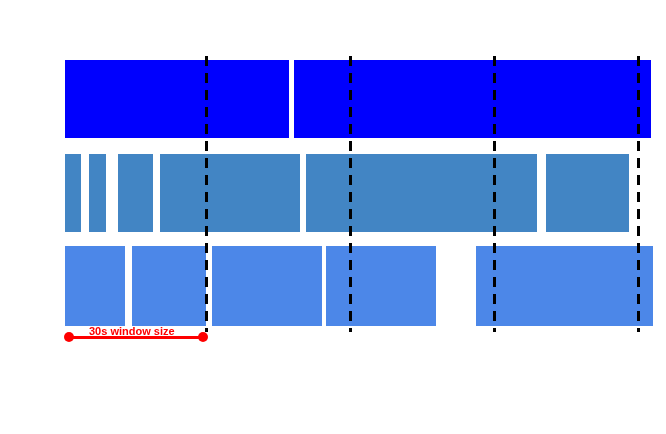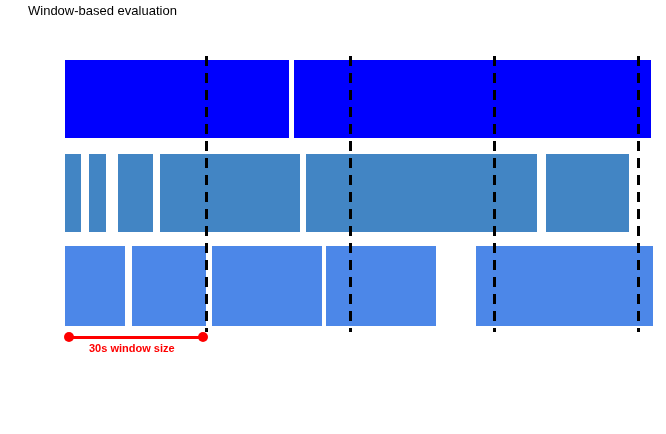--- a/index.html
+++ b/index.html
@@ -45,21 +45,20 @@
     position: absolute;
     font-size: 11px;
     font-weight: bold;
     white-space: nowrap;
   }
 </style>
 </head>
 <body>
 
 <div class="canvas">
-  <div class="title">Window-based evaluation</div>
 
   <div id="plot">
       <div class="bar" style="left: 65px; top: 60px; width: 224px; height: 78px; background: rgb(0, 0, 254);"></div>
       <div class="bar" style="left: 294px; top: 60px; width: 357px; height: 78px; background: rgb(0, 0, 254);"></div>
       <div class="bar" style="left: 65px; top: 154px; width: 16px; height: 78px; background: rgb(66, 133, 196);"></div>
       <div class="bar" style="left: 89px; top: 154px; width: 17px; height: 78px; background: rgb(66, 133, 196);"></div>
       <div class="bar" style="left: 118px; top: 154px; width: 35px; height: 78px; background: rgb(66, 133, 196);"></div>
       <div class="bar" style="left: 160px; top: 154px; width: 140px; height: 78px; background: rgb(66, 133, 196);"></div>
       <div class="bar" style="left: 306px; top: 154px; width: 231px; height: 78px; background: rgb(66, 133, 196);"></div>
       <div class="bar" style="left: 546px; top: 154px; width: 83px; height: 78px; background: rgb(66, 133, 196);"></div>
@@ -70,14 +69,14 @@
       <div class="bar" style="left: 476px; top: 246px; width: 177px; height: 80px; background: rgb(76, 135, 232);"></div>
       <div class="winline" style="left: 204.5px; top: 56px; height: 276px; width: 3px; background: repeating-linear-gradient(rgb(0, 0, 0) 0px, rgb(0, 0, 0) 10px, transparent 10px, transparent 17px);"></div>
       <div class="winline" style="left: 348.5px; top: 56px; height: 276px; width: 3px; background: repeating-linear-gradient(rgb(0, 0, 0) 0px, rgb(0, 0, 0) 10px, transparent 10px, transparent 17px);"></div>
       <div class="winline" style="left: 492.5px; top: 56px; height: 276px; width: 3px; background: repeating-linear-gradient(rgb(0, 0, 0) 0px, rgb(0, 0, 0) 10px, transparent 10px, transparent 17px);"></div>
       <div class="winline" style="left: 636.5px; top: 56px; height: 276px; width: 3px; background: repeating-linear-gradient(rgb(0, 0, 0) 0px, rgb(0, 0, 0) 10px, transparent 10px, transparent 17px);"></div>
     </div>
 
   <div id="arrow-line" class="red-line" style="left: 69px; top: 336px; width: 134px; background: rgb(254, 0, 0);"></div>
   <div id="dot-left" class="red-dot" style="left: 64px; top: 332px; background: rgb(254, 0, 0);"></div>
   <div id="dot-right" class="red-dot" style="left: 198px; top: 332px; background: rgb(254, 0, 0);"></div>
-  <div id="win-label" class="red-label" style="left: 89px; top: 342px; color: rgb(254, 0, 0);">30s window size</div>
+  <div id="win-label" class="red-label" style="left: 89px; top: 325px; color: rgb(254, 0, 0); text-decoration: underline;">30s window size</div>
 </div>
 
 </body></html>

